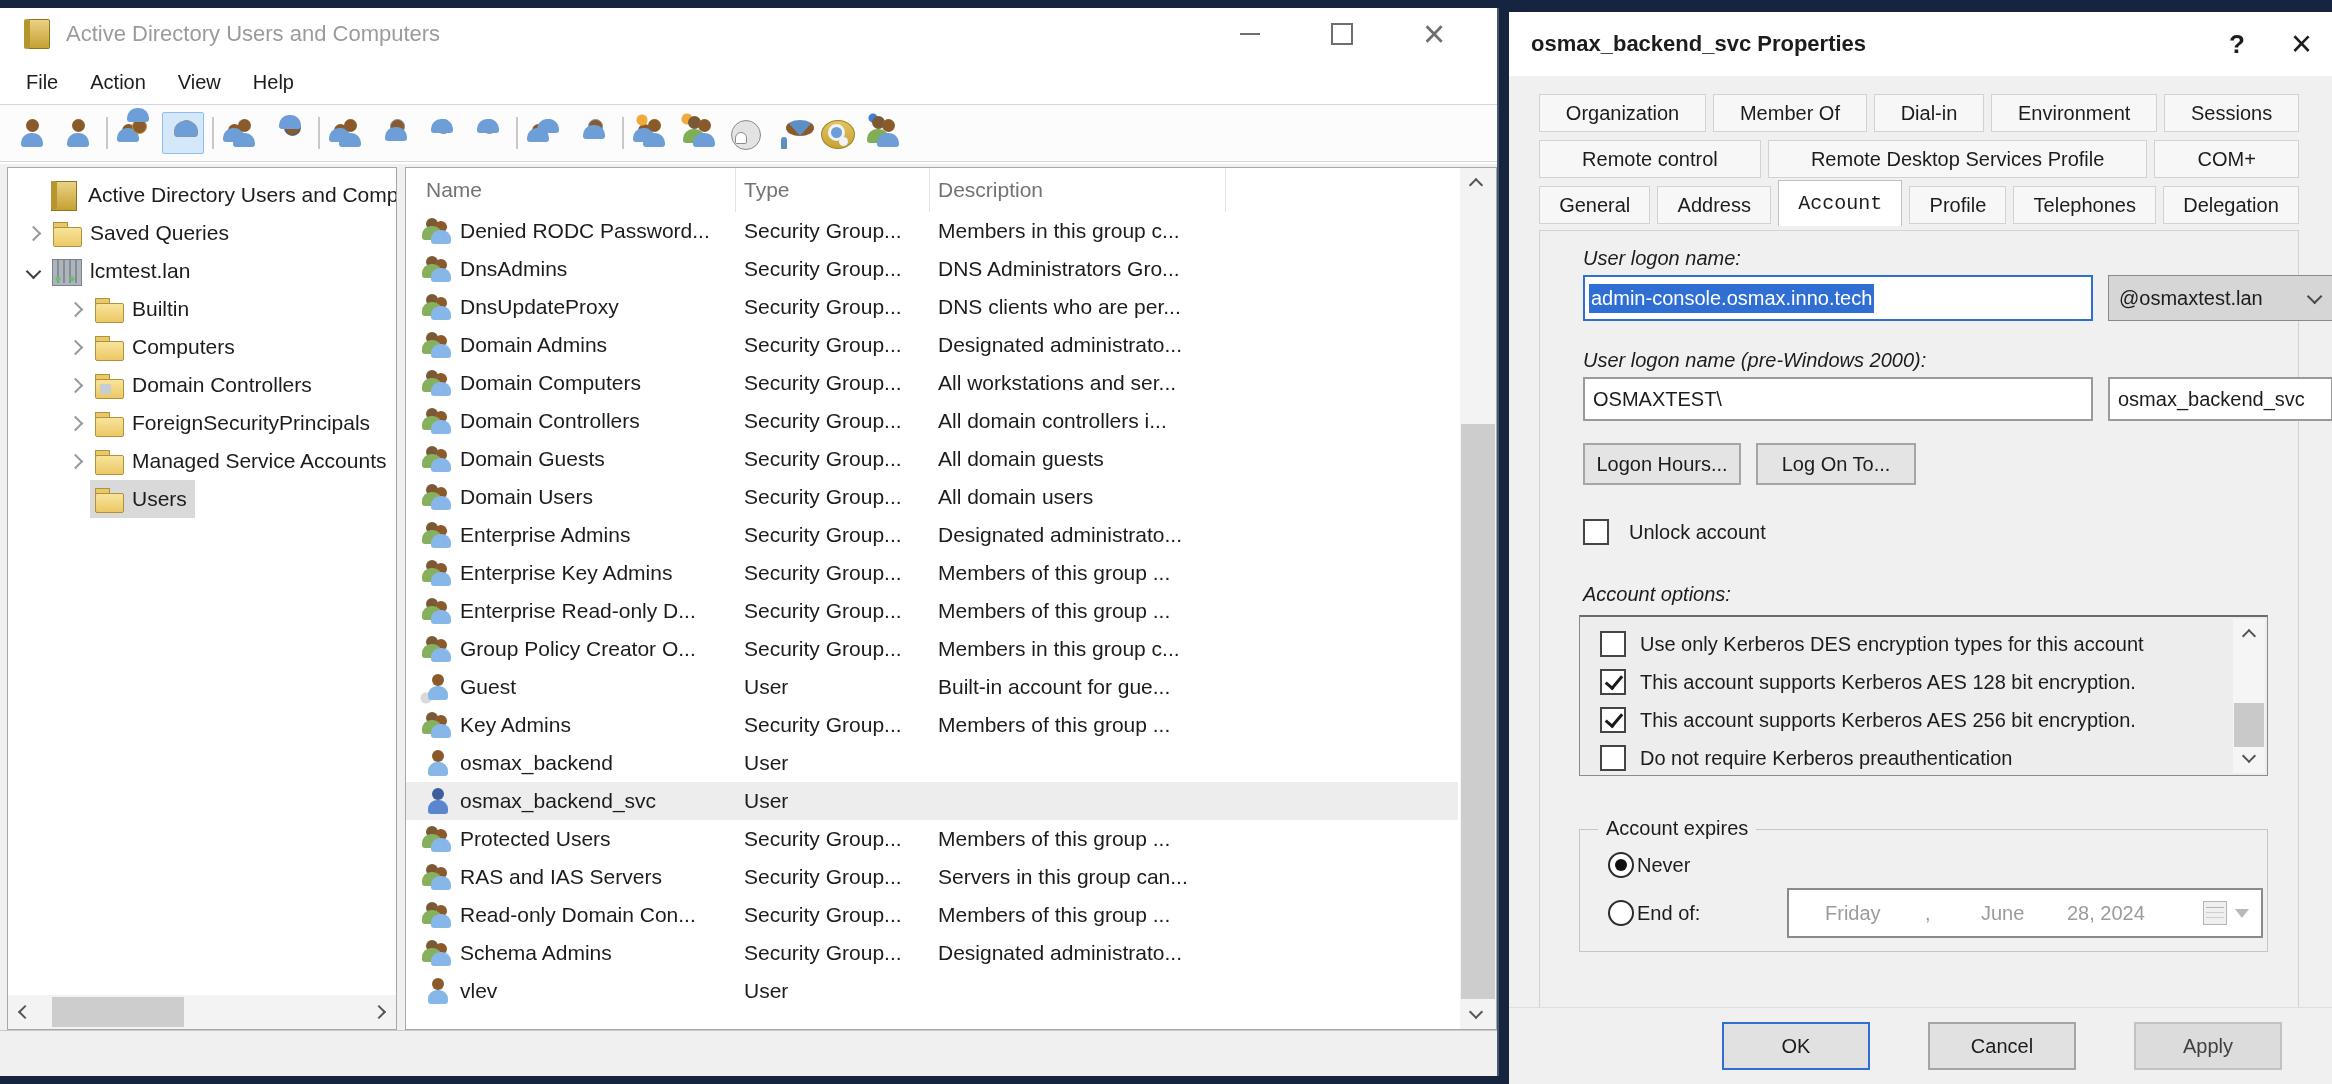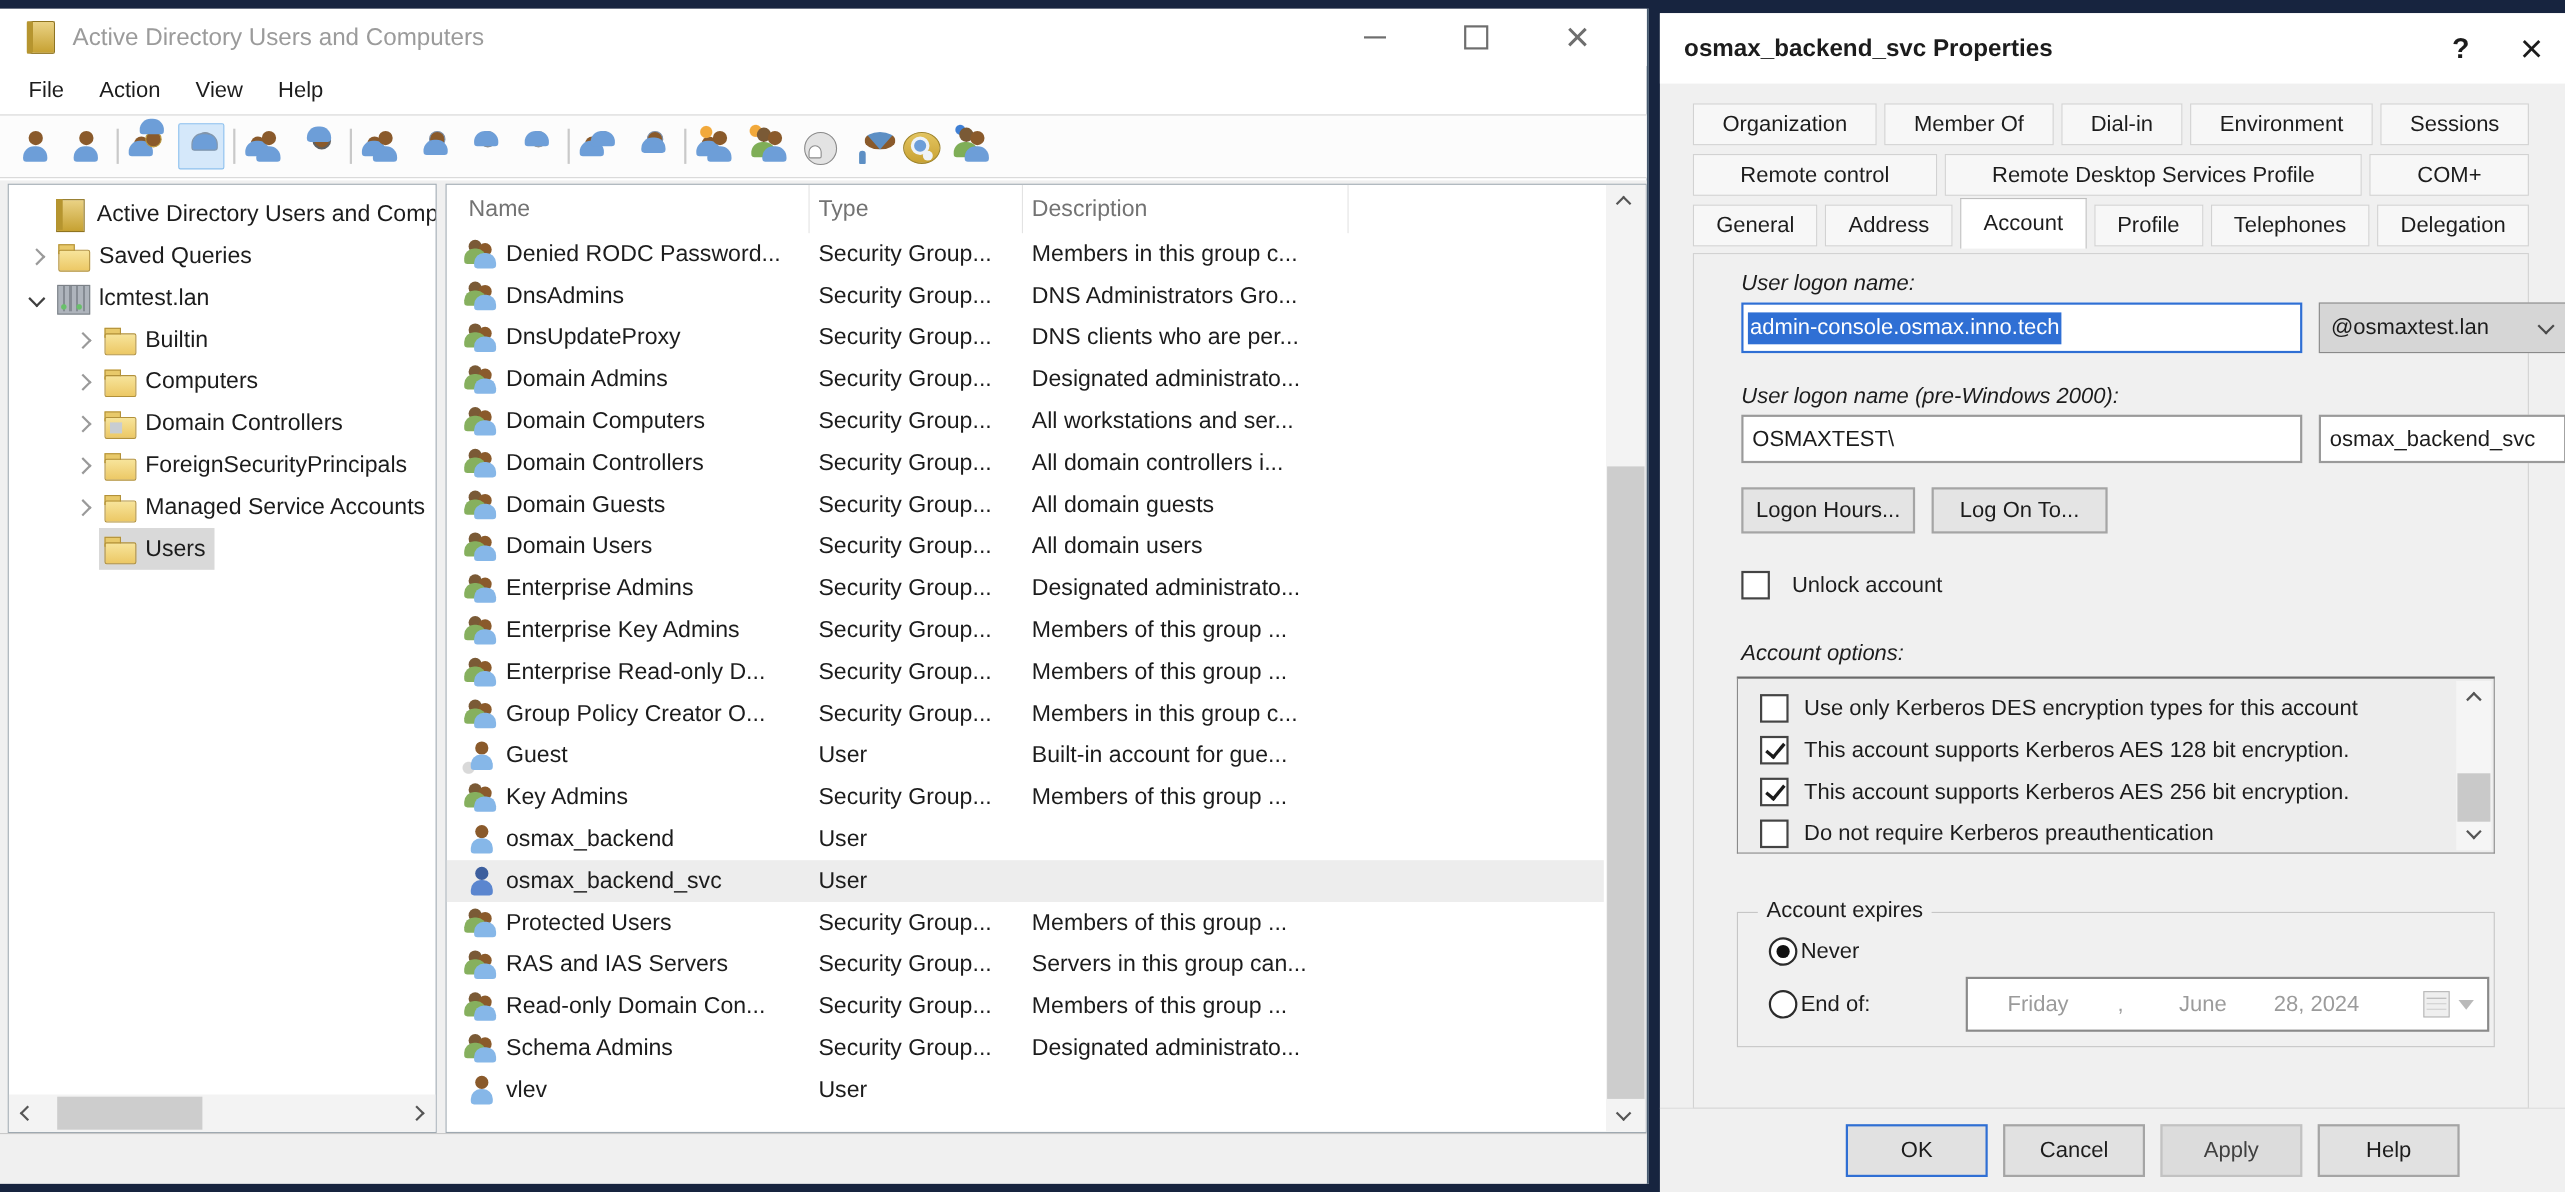--- a/index.html
+++ b/index.html
@@ -144,21 +144,21 @@
   .dlg-titlebar { height:64px; background:#fff; display:flex; align-items:center; padding:0 20px 0 22px; }
   .dlg-title { font-size:22px; font-weight:bold; }
   .dlg-tb-btns { margin-left:auto; display:flex; gap:46px; align-items:center; }
   .dlg-help { font-size:26px; font-weight:bold; }
   .dlg-close { font-size:36px; line-height:30px; }
   .tabs { padding:18px 33px 0 30px; position:relative; }
   .tabrow { display:flex; gap:7px; margin-bottom:8px; }
   .tab { flex:1 1 auto; height:38px; display:flex; align-items:center; justify-content:center;
          background:#f7f7f7; border:1px solid #d2d2d2; font-size:20px; white-space:nowrap; padding:0 10px; }
   .tabrow3 { margin-bottom:0; position:relative; z-index:2; }
-  .tab[data-active="true"] { background:#fff; height:46px; margin-top:-6px; border-color:#bfbfbf; border-bottom:none; }
+  .tab[data-active="true"] { background:#fff; height:46px; margin-top:-6px; border-color:#bfbfbf; border-bottom:none;font-family:Liberation Mono, monospace; }
   .tab-page { position:absolute; left:30px; right:33px; top:218px; bottom:76px; border:1px solid #d2d2d2; background:#f0f0f0; }
 
   .fld-label { position:absolute; font-size:20px;font-style:italic; }
   .txt-input { position:absolute; background:#fff; border:2px solid #9a9a9a; font-size:20px;
                display:flex; align-items:center; padding-left:8px; white-space:nowrap; overflow:hidden; }
   .focus-input { border:2px solid #2f6fd4; padding-left:4px; }
   .sel-text { background:#2f6fd4; color:#fff; padding:3px 2px; }
   .dropdown { position:absolute; background:#d6d6d6; border:1px solid #8a8a8a; font-size:20px;
               display:flex; align-items:center; padding-left:10px; }
   .dd-chev { margin-left:auto; margin-right:14px; width:11px; height:11px;
@@ -184,22 +184,22 @@
               border:2px solid #8a8a8a; display:flex; align-items:center; color:#9b9b9b; font-size:20px; }
   .date-ctl span { flex:0 0 auto; }
   .dt-wd { margin-left:36px; width:100px; } .dt-comma { width:56px; } .dt-mo { width:86px; }
   .cal-icon { margin-left:auto; width:24px; height:24px; background:#efefef; border:1px solid #b5b5b5; position:relative; }
   .cal-icon::before { content:""; position:absolute; left:2px; top:5px; right:2px; height:0;
       border-top:1px solid #b5b5b5; box-shadow:0 5px 0 #cfcfcf, 0 10px 0 #cfcfcf; }
   .cal-chev { width:0; height:0; border-left:7px solid transparent; border-right:7px solid transparent;
               border-top:9px solid #b9b9b9; margin:0 12px 0 8px; }
   .dlg-sep { position:absolute; left:0; right:0; bottom:76px; border-top:1px solid #dedede; }
   .dlg-buttons { position:absolute; bottom:14px; left:169px; display:flex; gap:14px; }
-  .dlg-btn { width:129px; height:48px; background:#e1e1e1; border:2px solid #a5a5a5; font-size:20px;
-             display:flex; align-items:center; justify-content:center; }
+  .dlg-btn { width:148px; height:48px; background:#e1e1e1; border:2px solid #a5a5a5; font-size:20px;
+             display:flex; align-items:center; justify-content:center;margin-left:44px; }
   .dlg-btn[data-kind="default"] { border:2px solid #2f6fd4; }
   .dlg-btn[data-kind="disabled"] { color:#404040; background:#dcdcdc; border-color:#c2c2c2; }
 </style>
 </head>
 <body>
 
 <div id="screen">
 
   <div id="main-window">
     <div class="titlebar">

